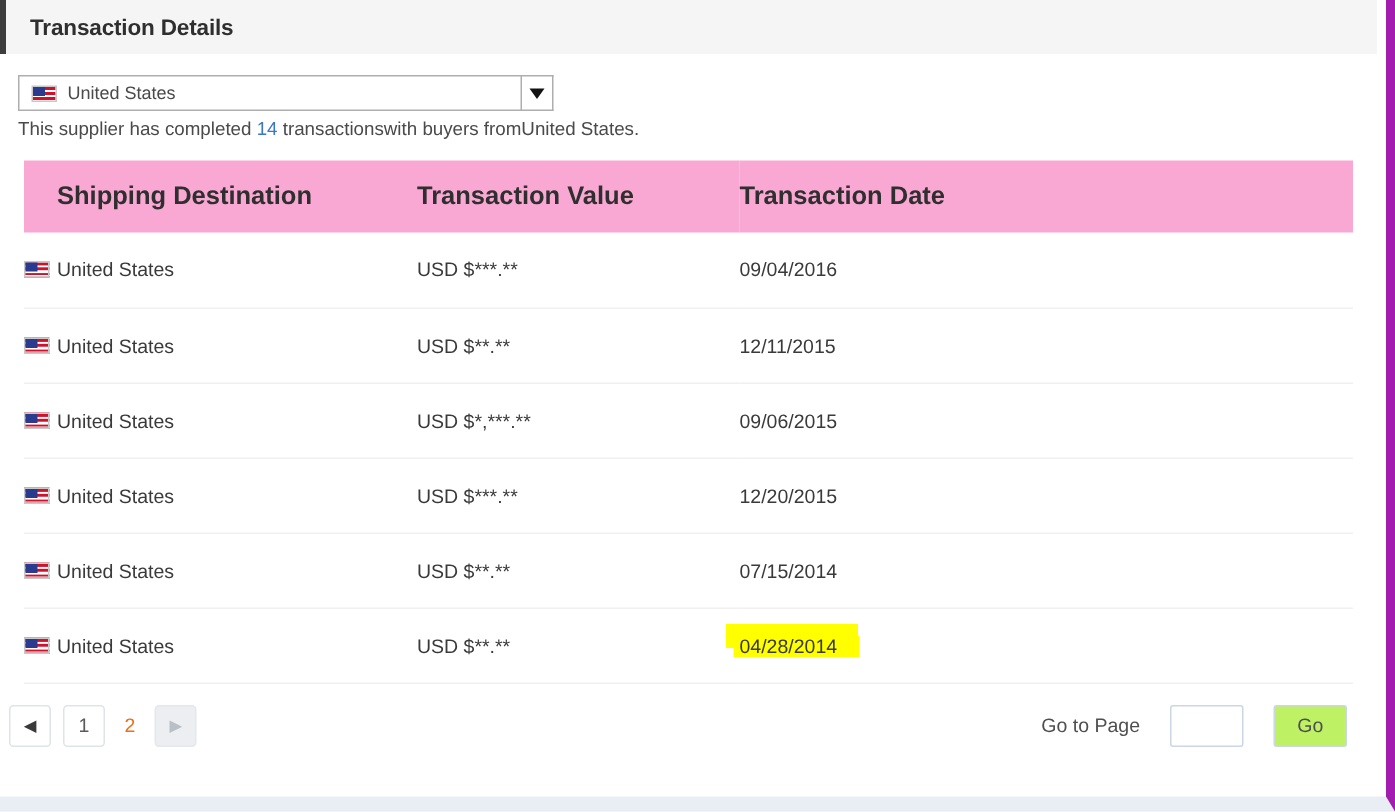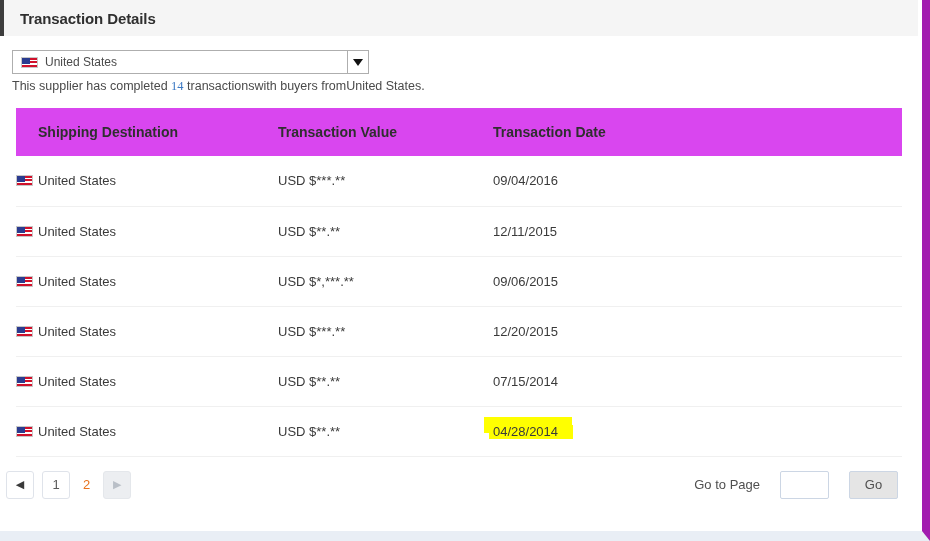--- a/index.html
+++ b/index.html
@@ -7,21 +7,21 @@
     margin: 0; padding: 0;
     width: 930px; height: 541px;
     background: #e9eef5;
     font-family: "Liberation Sans", sans-serif;
     overflow: hidden;
   }
   #page {
     position: relative;
     width: 930px; height: 541px;
     background: #ffffff;
-    border-right: 8px solid #a21caf;
+    border-right: 6px solid #a21caf;
     border-bottom: 10px solid #e9eef5;
   }
   #panel {
     position: absolute;
     left: 0; top: 0;
     width: 918px;
   }
 
   
   .titlebar {
@@ -90,30 +90,30 @@
     width: 8px; height: 6px;
     background: #2a3b8f;
   }
 
   .summary-line {
     margin-top: 5px;
     font-size: 12.5px;
     color: #4a4a4a;
     white-space: nowrap;
   }
-  .summary-line .count { color: #3b78c3; font-family: Liberation Serif, serif; }
+  .summary-line .count { color: #3b78c3; }
 
   
   .table-wrap { padding: 14px 16px 0 16px; }
   table.txn { width: 100%; border-collapse: collapse; table-layout: fixed; }
   table.txn thead th {
-    background: #d946ef;
+    background: #f9a8d4;
     height: 48px;
     text-align: left;
-    font-size: 14px;
+    font-size: 17px;
     font-weight: bold;
     color: #2f2f2f;
     padding: 0;
     vertical-align: middle;
     margin-top: 46px;
   }
   table.txn thead th.c1 { width: 262px; padding-left: 22px; }
   table.txn thead th.c2 { width: 215px; }
   table.txn thead th.c3 { width: auto; }
   table.txn tbody td {
@@ -180,21 +180,21 @@
     background: #ffffff;
     outline: none;
     font-family: "Liberation Sans", sans-serif;
     font-size: 13px;
     padding: 0 5px;
   }
   .go-btn {
     width: 49px; height: 28px;
     border: 1px solid #ccd6e4;
     border-radius: 2px;
-    background: #e5e5e5;
+    background: #bef264;
     font-family: "Liberation Sans", sans-serif;
     font-size: 13px;
     color: #4f4f4f;
     cursor: pointer;
   }
 </style>
 </head>
 <body>
 
 <div id="page">

